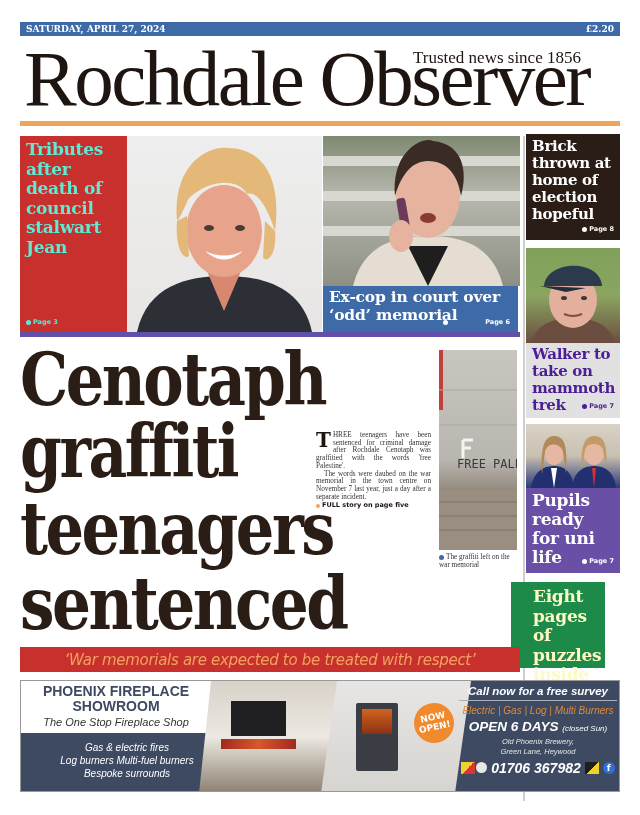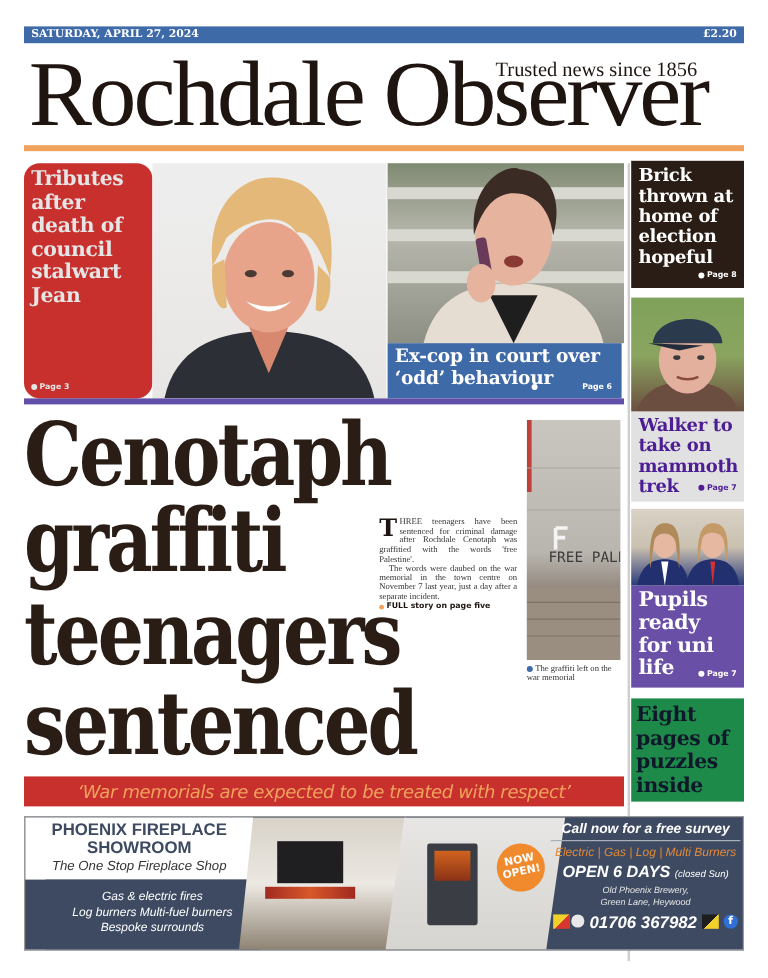--- a/index.html
+++ b/index.html
@@ -8,21 +8,21 @@
 
   
   #datebar { left: 20px; top: 22px; width: 600px; height: 14px; background: #3f6aa8; color: #fff; font-family: "DejaVu Serif", serif; font-weight: bold; font-size: 9px; display: flex; justify-content: space-between; align-items: center; padding: 0 6px; }
   
   #masthead { left: 20px; top: 40px; width: 600px; height: 80px; }
   #mast-title { position: absolute; left: 4px; top: 0px; font-family: "Liberation Serif", serif; font-size: 79px; letter-spacing: -2.5px; color: #1e1410; line-height: 80px; transform: scaleY(0.98); white-space: nowrap; }
   #mast-tagline { position: absolute; left: 393px; top: 8px; font-family: "Liberation Serif", serif; font-size: 17px; color: #1e1410; white-space: nowrap; }
   #orange-rule { left: 20px; top: 121px; width: 600px; height: 5px; background: #f0a35c; }
 
   
-  #tributes { left: 20px; top: 136px; width: 107px; height: 196px; background: #c8302e; color: #e5e5e5; padding: 4px 6px; border-radius: 13px; }
+  #tributes { left: 20px; top: 136px; width: 107px; height: 196px; background: #c8302e; color: #5eead4; padding: 4px 6px; }
   .slab { font-family: "DejaVu Serif", serif; font-weight: bold; }
   #tributes .hl { font-size: 17px; line-height: 19.5px; letter-spacing: -0.3px; }
   .pg { font-family: "DejaVu Sans", sans-serif; font-size: 6.5px; font-weight: bold; display: inline-flex; align-items: center; gap: 2px; }
   .dot { width: 5px; height: 5px; border-radius: 50%; background: currentColor; display: inline-block; }
   #tributes .pg { position: absolute; left: 6px; bottom: 6px; }
 
   #jean-photo { left: 127px; top: 136px; width: 195px; height: 196px; background: linear-gradient(180deg,#eeeeee 0%,#e8e6e4 100%); overflow: hidden; }
   #excop-photo { left: 323px; top: 136px; width: 197px; height: 150px; background: linear-gradient(180deg,#7f8a72 0%,#b7b7ad 40%,#8d8f84 100%); overflow: hidden; }
   #excop-caption { left: 323px; top: 286px; width: 195px; height: 46px; background: #3f6aa8; color: #fff; padding: 2px 6px; }
   #excop-caption .hl { font-size: 15.5px; line-height: 18px; letter-spacing: -0.2px; }
@@ -35,21 +35,21 @@
   #brick .hl { font-size: 15px; line-height: 17px; letter-spacing: -0.3px; }
   #brick .pg { position: absolute; right: 6px; bottom: 7px; }
   #walker-photo { left: 526px; top: 248px; width: 94px; height: 95px; background: linear-gradient(180deg,#7fa15a 0%,#8aa560 50%,#6b4e40 100%); overflow: hidden; }
   #walker { left: 526px; top: 343px; width: 94px; height: 75px; background: #e1e1e1; color: #4c1d95; padding: 3px 6px; }
   #walker .hl { font-size: 15px; line-height: 17px; letter-spacing: -0.3px; }
   #walker .pg { position: absolute; right: 6px; bottom: 8px; }
   #pupils-photo { left: 526px; top: 424px; width: 94px; height: 64px; background: linear-gradient(180deg,#d9d2c6 0%,#c9c0b0 50%,#2a3a7a 100%); overflow: hidden; }
   #pupils { left: 526px; top: 488px; width: 94px; height: 85px; background: #6a4fa6; color: #fff; padding: 3px 6px; }
   #pupils .hl { font-size: 17px; line-height: 19px; letter-spacing: -0.3px; }
   #pupils .pg { position: absolute; right: 6px; bottom: 8px; }
-  #puzzles { left: 526px; top: 582px; width: 94px; height: 86px; background: #1e8a4a; color: #0f172a; padding: 5px 4px; }
+  #puzzles { left: 511px; top: 582px; width: 94px; height: 86px; background: #1e8a4a; color: #fef9c3; padding: 5px 22px; }
   #puzzles .hl { font-size: 17px; line-height: 19.5px; letter-spacing: -0.3px; }
   .hline { font-family: "DejaVu Serif", serif; font-weight: bold; color: #2a1d16; font-size: 73px; line-height: 73px; letter-spacing: -3px; white-space: nowrap; transform-origin: left top; }
   #hl1 { position: absolute; left: 20px; top: 343px; transform: scaleX(0.83); }
   #hl2 { position: absolute; left: 20px; top: 415px; transform: scaleX(0.82); }
   #hl3 { position: absolute; left: 20px; top: 492px; transform: scaleX(0.83); }
   #hl4 { position: absolute; left: 20px; top: 567px; transform: scaleX(0.84); }
 
   
   #bodycopy { left: 316px; top: 432px; width: 115px; font-family: "Liberation Serif", serif; font-size: 7.2px; line-height: 7.7px; color: #333; text-align: justify; }
   #dropcap { float: left; font-family: "DejaVu Serif", serif; font-weight: bold; font-size: 20px; line-height: 17px; margin-right: 2px; color: #1e1410; }
@@ -145,21 +145,21 @@
     <ellipse cx="105" cy="60" rx="32" ry="42" fill="#e6b39e"></ellipse>
     <path d="M72 60 C68 15 100 0 110 5 C140 8 145 35 138 60 C135 40 125 25 105 25 C88 25 78 40 72 60 Z" fill="#3a2b24"></path>
     <ellipse cx="105" cy="82" rx="8" ry="5" fill="#8a3a34"></ellipse>
     <rect x="76" y="62" width="9" height="40" rx="3" fill="#6a3a5a" transform="rotate(-10 80 80)"></rect>
     <ellipse cx="78" cy="100" rx="12" ry="16" fill="#e6b39e"></ellipse>
   </svg>
 </div>
 <div id="excop-caption" class="abs">
   <div class="hl slab">
     <div>Ex-cop in court over</div>
-    <div>‘odd’ behaviour</div>
+    <div>‘odd’ memorial</div>
   </div>
   <div class="pg">
       <span class="dot"></span>
       <span>Page 6</span>
     </div>
 </div>
 <div id="purple-rule" class="abs"></div>
 
 <div id="sidebar-divider" class="abs"></div>
 

